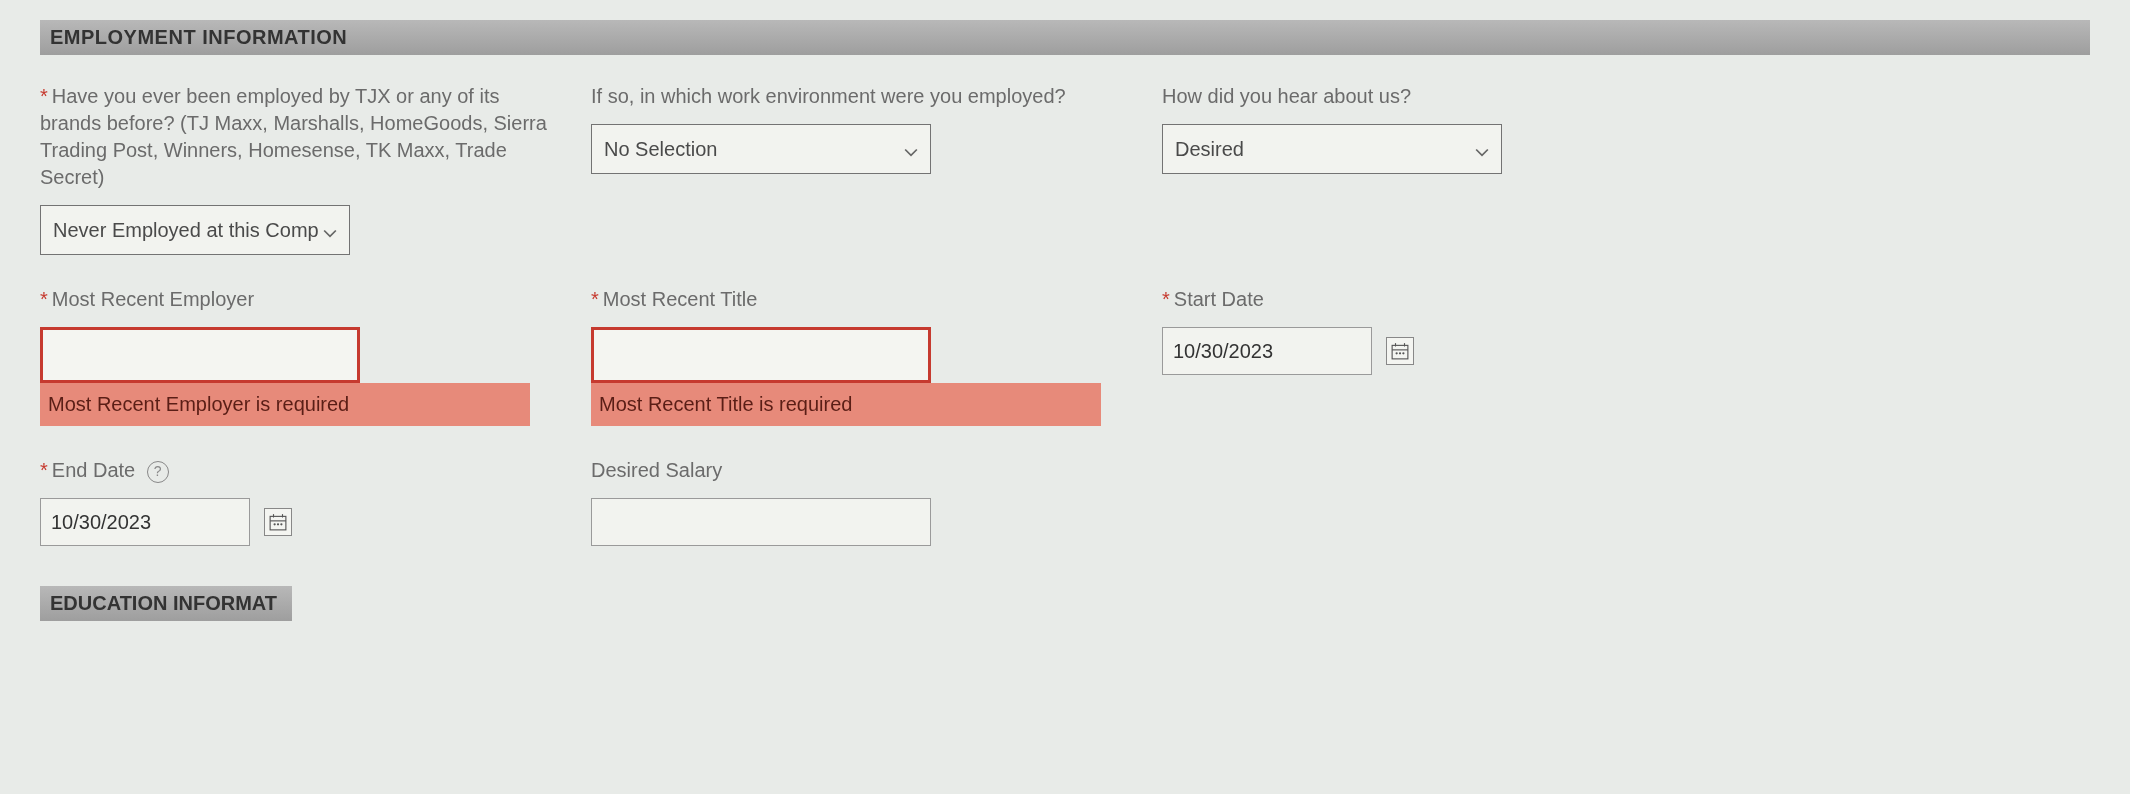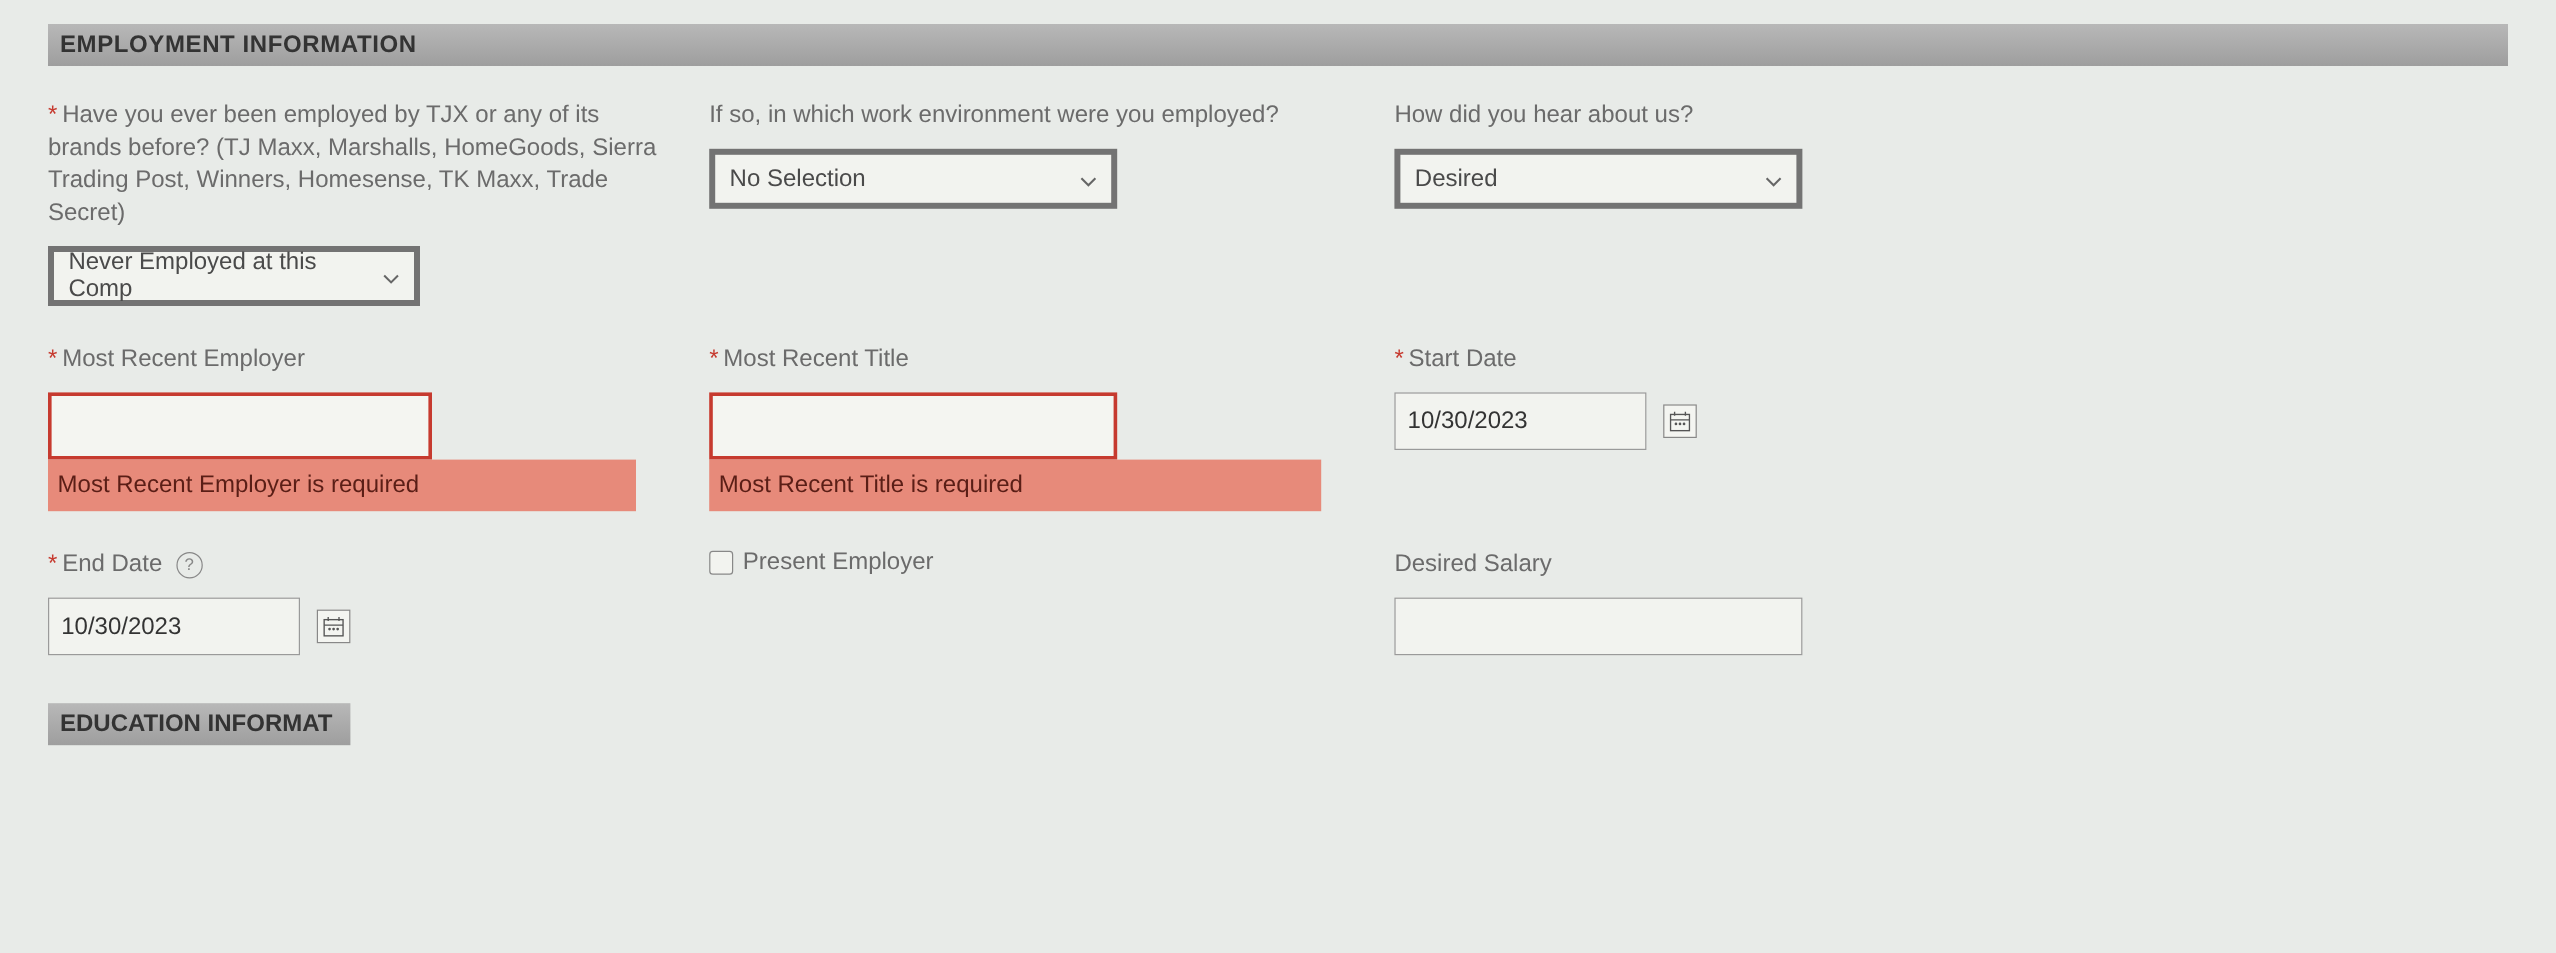--- a/index.html
+++ b/index.html
@@ -30,21 +30,21 @@
   }
   .field-block { display: flex; flex-direction: column; }
   .label {
     font-size: 20px;
     color: #6b6b6b;
     margin-bottom: 14px;
     line-height: 1.35;
   }
   .req-star { color: #c63a2f; margin-right: 4px; }
   .select-box {
-    border: 5px solid #737373;
+    border: 1px solid #737373;
     background: #f2f3ef;
     height: 50px;
     display: flex;
     align-items: center;
     justify-content: space-between;
     padding: 16px 12px;
     font-size: 20px;
     color: #4a4a4a;
     width: 310px;
     cursor: pointer;
@@ -241,26 +241,20 @@
             <circle cx="5" cy="10" r="1" fill="#555"></circle>
             <circle cx="8" cy="10" r="1" fill="#555"></circle>
             <circle cx="11" cy="10" r="1" fill="#555"></circle>
             <line x1="4" y1="1" x2="4" y2="4" stroke="#555" stroke-width="1"></line>
             <line x1="12" y1="1" x2="12" y2="4" stroke="#555" stroke-width="1"></line>
           </svg>
       </span>
     </div>
   </div>
 
-  <div class="field-block">
-    <div class="checkbox-row">
-      <span class="checkbox-box"></span>
-      <span>Present Employer</span>
-    </div>
-  </div>
 
   <div class="field-block">
     <div class="label">Desired Salary</div>
     <input class="salary-input" type="text" value="" style="">
   </div>
 
 </div>
 
 <div class="next-section">EDUCATION INFORMAT</div>
 

